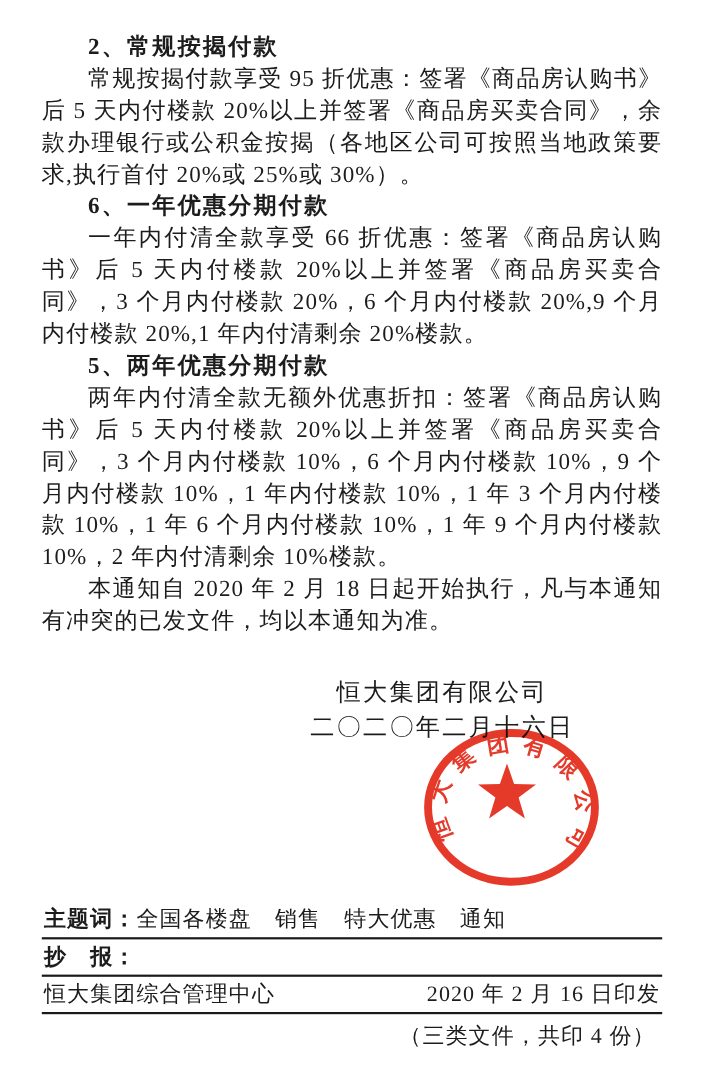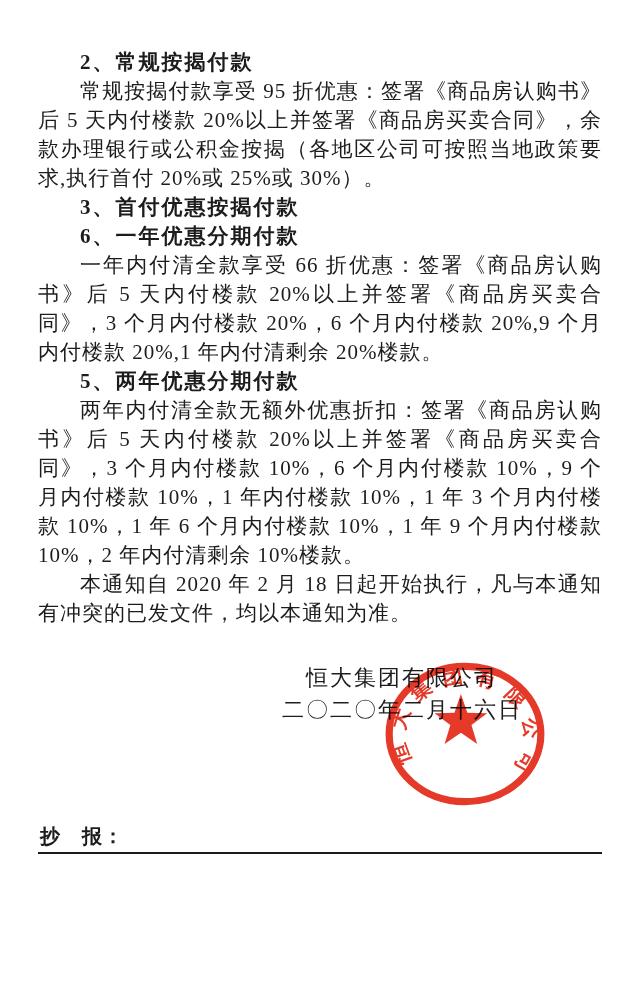--- a/index.html
+++ b/index.html
@@ -1,21 +1,21 @@
 <!DOCTYPE html>
 <html><head>
 <meta charset="utf-8">
 <style>
   html,body{margin:0;padding:0;background:#ffffff;}
   .page{
     position:relative;
     width:640px;height:982px;
     background:#ffffff;
     box-sizing:border-box;
-    padding:48px 38px 0 38px;
+    padding:28px 38px 0 38px;
     font-family:"Liberation Serif","DejaVu Serif",serif;
     color:#1c1c1c;
     overflow:hidden;
   }
   .doc-body{font-size:21px;line-height:29px;text-align:justify;text-justify:inter-character;letter-spacing:1px;}
   .sec-heading{margin:0;font-size:21px;line-height:29px;font-weight:700;text-indent:2em;letter-spacing:2px;}
   .sec-body,.closing{margin:0;text-indent:2em;}
   .bold-run{font-weight:400;}
   .signature{
     width:max-content;
@@ -52,21 +52,20 @@
 <div class="page">
 
   <main class="doc-body">
 
     <section>
       <h3 class="sec-heading">2、常规按揭付款</h3>
       <p class="sec-body"><span>常规按揭付款享受 </span><span class="bold-run">95 折</span><span>优惠：签署《商品房认购书》后 5 天内付楼款 20%以上并签署《商品房买卖合同》，余款办理银行或公积金按揭（各地区公司可按照当地政策要求,执行首付 20%或 25%或 30%）。</span></p>
     </section>
 
     <section>
-      <h3 class="sec-heading">3、首付优惠按揭付款</h3>
     </section>
 
     <section>
       <h3 class="sec-heading">6、一年优惠分期付款</h3>
       <p class="sec-body"><span>一年内付清全款享受 </span><span class="bold-run">66 折</span><span>优惠：签署《商品房认购书》后 5 天内付楼款 20%以上并签署《商品房买卖合同》，3 个月内付楼款 20%，6 个月内付楼款 20%,9 个月内付楼款 20%,1 年内付清剩余 20%楼款。</span></p>
     </section>
 
     <section>
       <h3 class="sec-heading">5、两年优惠分期付款</h3>
       <p class="sec-body"><span></span><span class="bold-run"></span><span>两年内付清全款无额外优惠折扣：签署《商品房认购书》后 5 天内付楼款 20%以上并签署《商品房买卖合同》，3 个月内付楼款 10%，6 个月内付楼款 10%，9 个月内付楼款 10%，1 年内付楼款 10%，1 年 3 个月内付楼款 10%，1 年 6 个月内付楼款 10%，1 年 9 个月内付楼款 10%，2 年内付清剩余 10%楼款。</span></p>
@@ -86,17 +85,26 @@
     <defs>
       <path id="seal-arc-path" d="M 28 98.5 A 59 52 0 1 1 132 98.5" fill="none"></path>
     </defs>
     <text font-size="20" fill="#e32a19">
       <textPath href="#seal-arc-path" startOffset="0" textLength="234" lengthAdjust="spacing">恒大集团有限公司</textPath>
     </text>
   </svg>
 
   <footer class="doc-footer">
     <div class="footer-row">
+      <span class="flabel">主题词：</span>
+      <span class="fvalue">全国各楼盘　销售　特大优惠　通知</span>
+    </div>
+    <div class="footer-row">
       <span class="flabel">抄　报：</span>
     </div>
+    <div class="footer-row issuer-row">
+      <span>恒大集团综合管理中心</span>
+      <span><span>2020 年 2 月 </span><span class="bold-run">16</span><span> 日印发</span></span>
+    </div>
+    <div class="copies-row">（三类文件，共印 4 份）</div>
   </footer>
 
 </div>
 
 </body></html>

